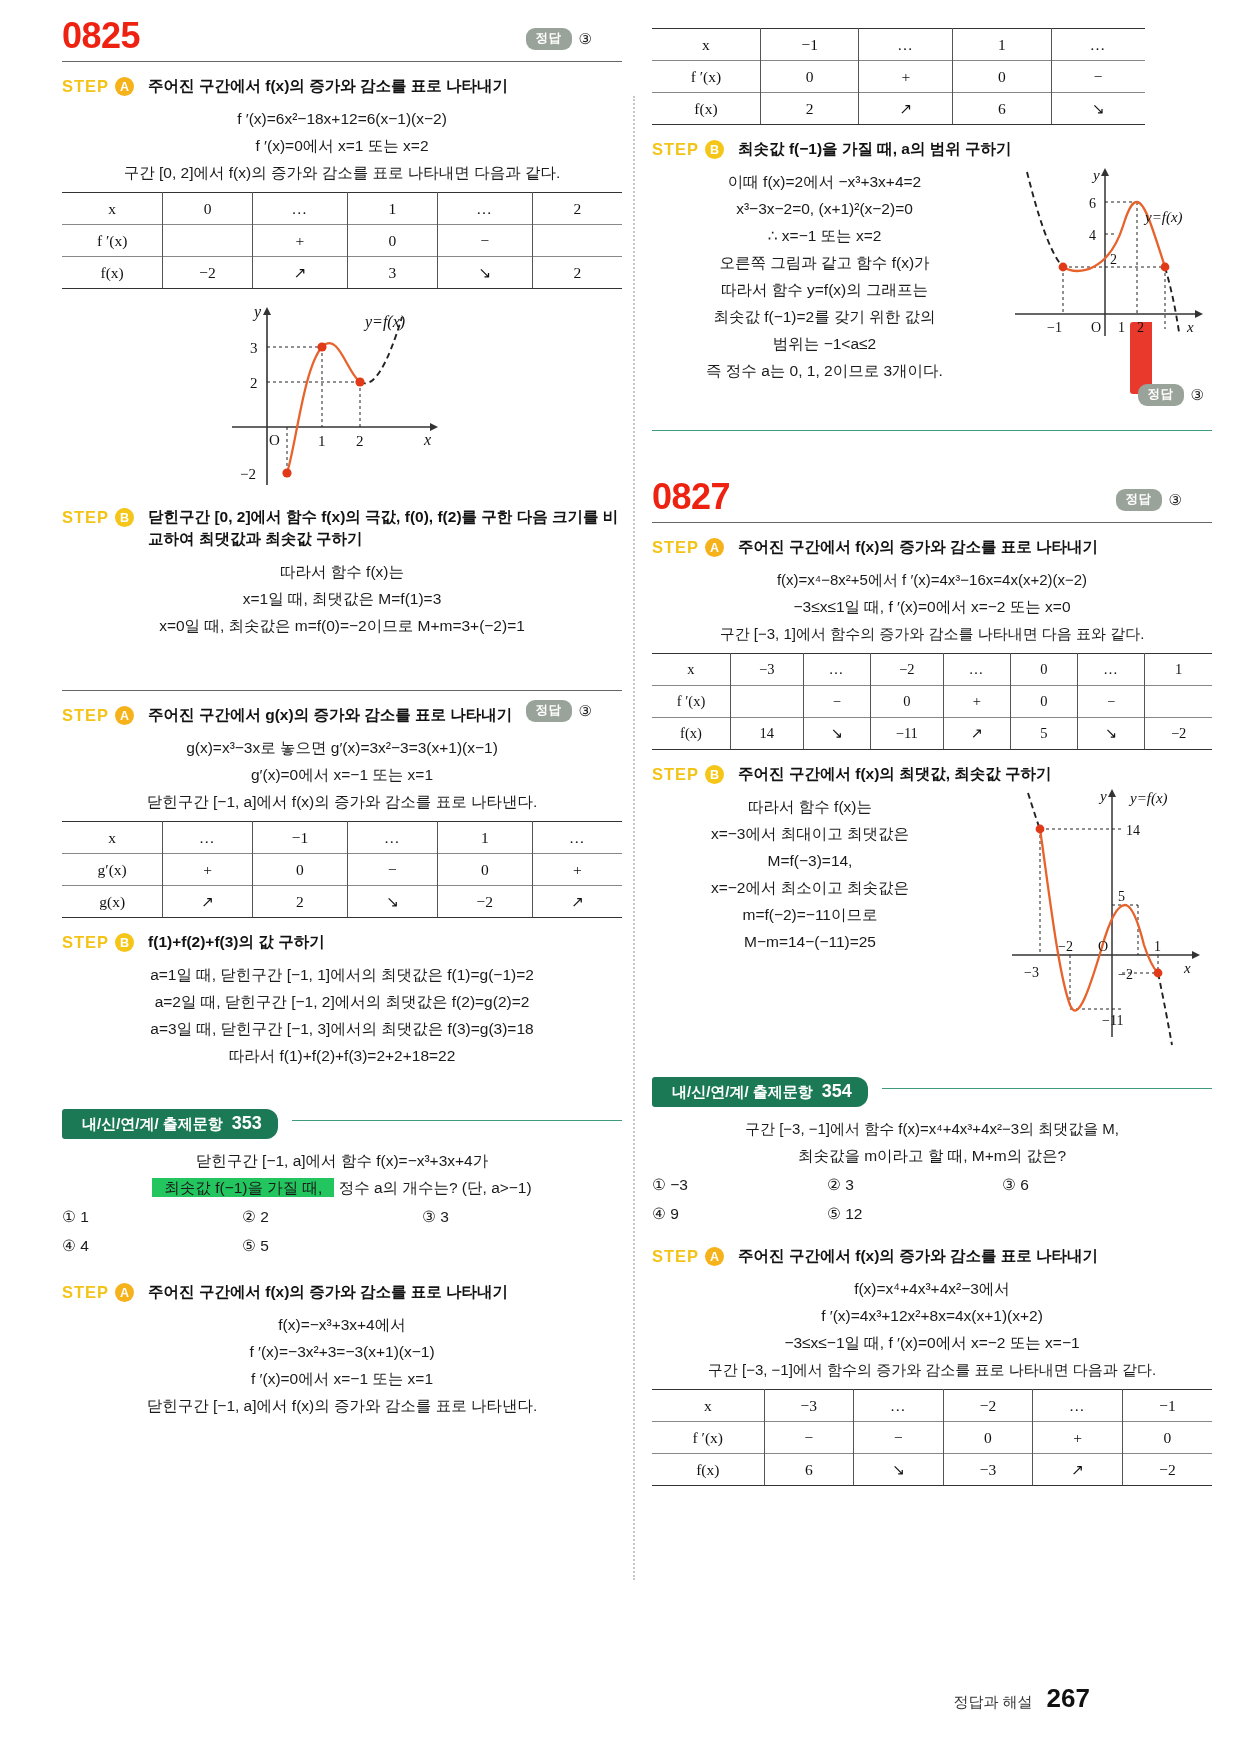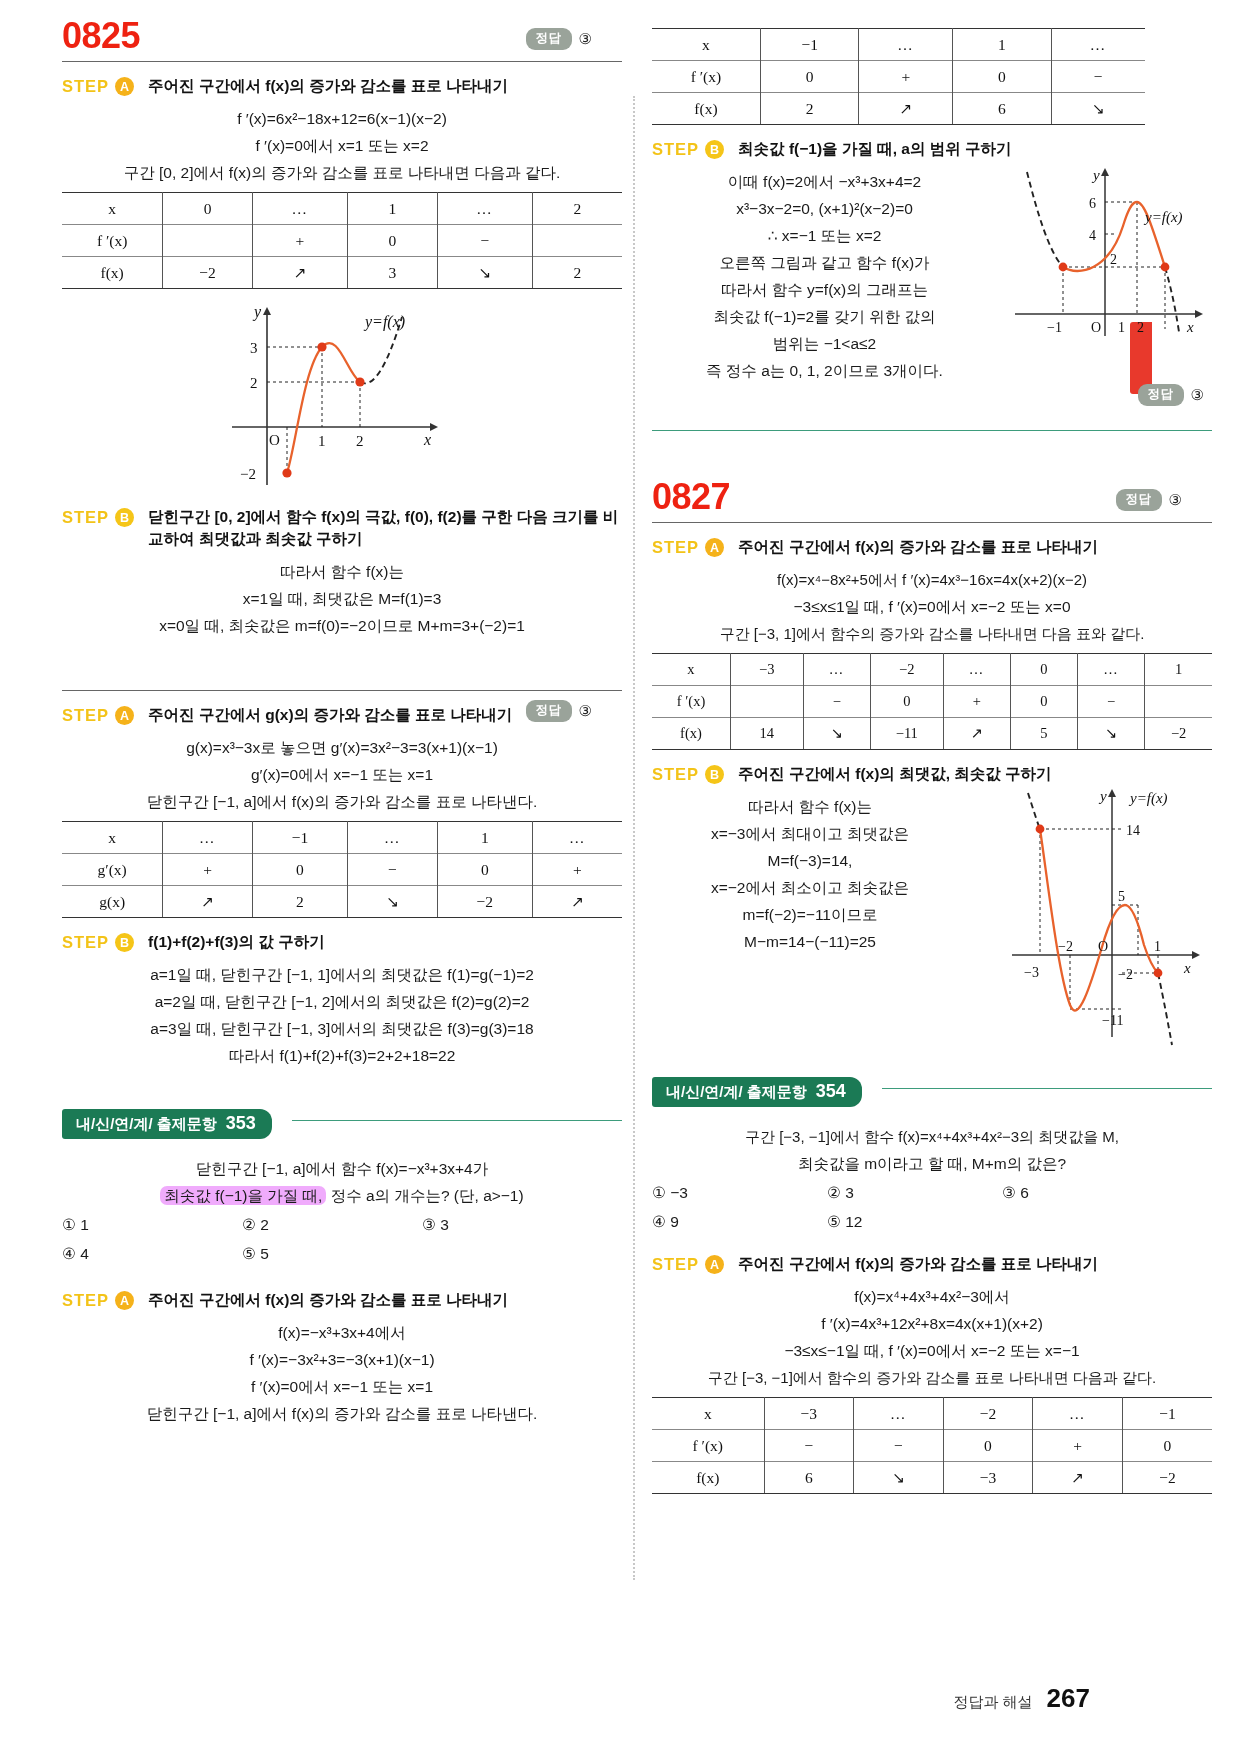--- a/index.html
+++ b/index.html
@@ -78,32 +78,32 @@
   table.vt td:last-child { border-right:none; }
   .ellip { letter-spacing:1.5px; }
 
   
   .naesin-wrap { margin-top:24px; position:relative; }
   .naesin-bar { position:relative; height:30px; }
   .naesin-tag {
     position:absolute; left:0; top:0;
     background:#1b7a55; color:#fff;
     border-radius:3px 12px 12px 3px;
-    padding:4px 16px 5px 14px;
+    padding:4px 16px 5px 20px;
     font-size:15px; font-weight:bold; white-space:nowrap;
     display:flex; align-items:baseline; gap:4px;
   }
   .naesin-tag .slashy { letter-spacing:0px; }
   .naesin-tag .num { font-size:18px; margin-left:5px; }
   .naesin-line {
     position:absolute; left:230px; right:0; top:11px; height:0;
     border-top:1.5px solid #3d9c7c;
   }
-  .naesin-body { margin-top:16px; }
-  .hl { background:#f0abfc; padding:1px 4px;border-radius:7px; }
+  .naesin-body { margin-top:8px; }
+  .hl { background:#22c55e; padding:1px 12px; }
   .choices { display:flex; margin-top:2px; }
   .choice { font-size:15.5px; line-height:27px; }
 
   
   .graph { display:block; margin:0 auto; }
 
   
   .sep-green { border-top:1.5px solid #3d9c7c; margin:16px 0 0 0; }
 
   

